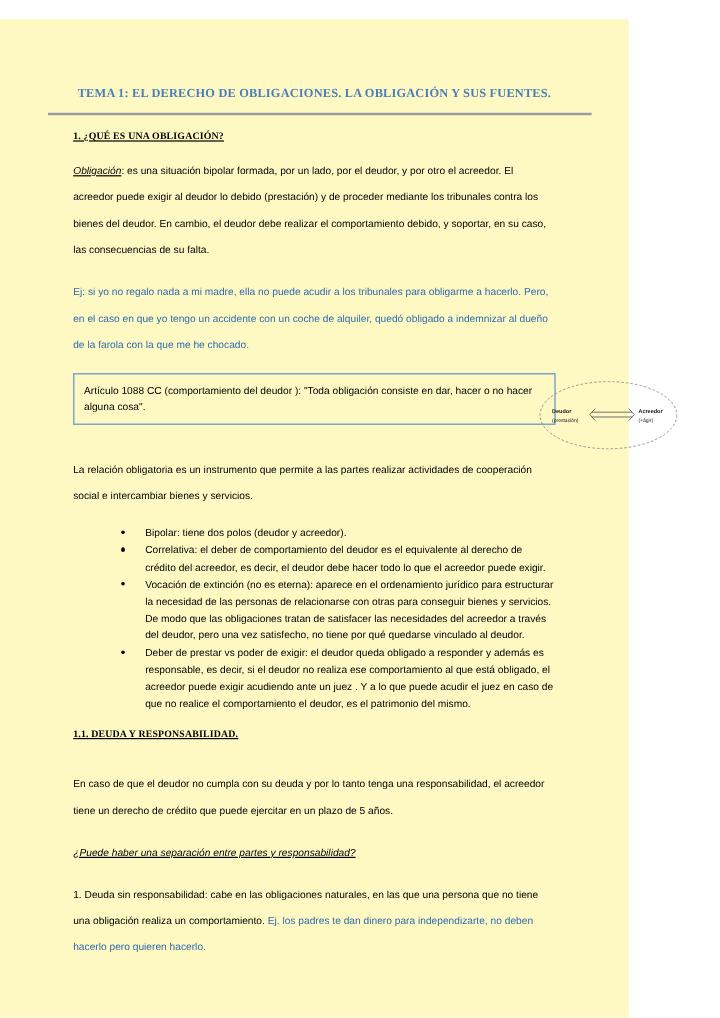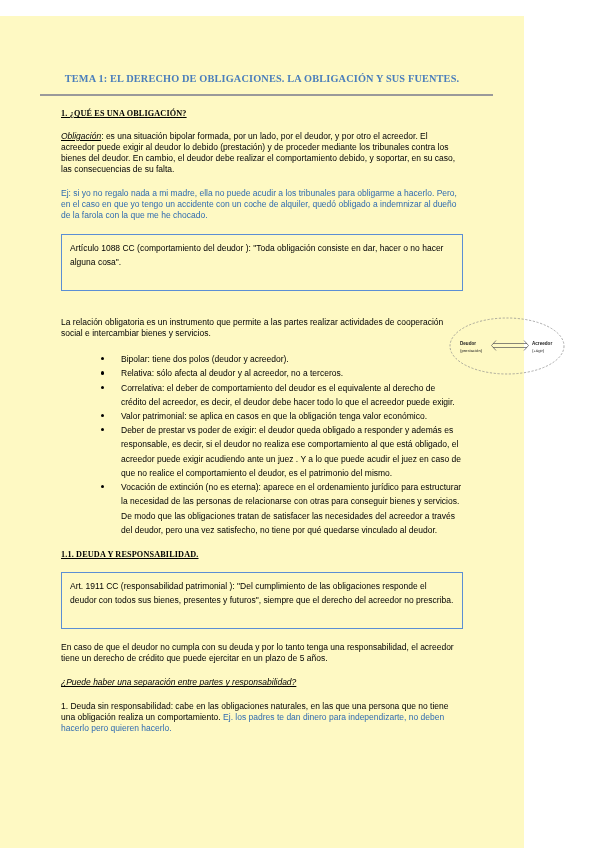--- a/index.html
+++ b/index.html
@@ -52,36 +52,36 @@
     font-weight: bold;
     font-size: 8.2px;
     margin: 0;
     padding: 0;
     text-decoration: underline;
     letter-spacing: 0.15px;
   }
   p {
     margin: 0;
     font-size: 8.5px;
-    line-height: 11px;
+    line-height: 22px;
     text-align: left;
   }
   .pgap { height: 13px; }
   .u { text-decoration: underline; }
   .i { font-style: italic; }
   .blue { color: #2f6bb0; }
   .uline-italic {
     font-style: italic;
     text-decoration: underline;
     font-size: 8.5px;
   }
   .quote-box {
     border: 1px solid #5b8fd4;
     box-sizing: border-box;
-    padding: 6px 8px 21px 8px;
+    padding: 6px 8px 7px 8px;
     font-size: 8.5px;
     line-height: 14.2px;
     width: 100%;
   }
   ul.bullets {
     margin: 0;
     padding: 0 0 0 40px;
     list-style: none;
   }
   ul.bullets > li {
@@ -142,36 +142,31 @@
 
       <div class="pgap"></div>
 
       <p class="text-col">La relación obligatoria es un instrumento que permite a las partes realizar actividades de cooperación social e intercambiar bienes y servicios.</p>
     </div>
 
     <div class="pgap"></div>
 
     <ul class="bullets">
       <li>Bipolar: tiene dos polos (deudor y acreedor).</li>
-      <li>Relativa: sólo afecta al deudor y al acreedor, no a terceros.</li>
       <li>Correlativa: el deber de comportamiento del deudor es el equivalente al derecho de crédito del acreedor, es decir, el deudor debe hacer todo lo que el acreedor puede exigir.</li>
-      <li>Valor patrimonial: se aplica en casos en que la obligación tenga valor económico.</li>
+      <li>Vocación de extinción (no es eterna): aparece en el ordenamiento jurídico para estructurar la necesidad de las personas de relacionarse con otras para conseguir bienes y servicios. De modo que las obligaciones tratan de satisfacer las necesidades del acreedor a través del deudor, pero una vez satisfecho, no tiene por qué quedarse vinculado al deudor.</li>
       <li>Deber de prestar vs poder de exigir: el deudor queda obligado a responder y además es responsable, es decir, si el deudor no realiza ese comportamiento al que está obligado, el acreedor puede exigir acudiendo ante un juez . Y a lo que puede acudir el juez en caso de que no realice el comportamiento el deudor, es el patrimonio del mismo.</li>
-      <li>Vocación de extinción (no es eterna): aparece en el ordenamiento jurídico para estructurar la necesidad de las personas de relacionarse con otras para conseguir bienes y servicios. De modo que las obligaciones tratan de satisfacer las necesidades del acreedor a través del deudor, pero una vez satisfecho, no tiene por qué quedarse vinculado al deudor.</li>
     </ul>
 
     <div class="pgap"></div>
 
     <h2 class="section">1.1. DEUDA Y RESPONSABILIDAD.</h2>
 
     <div class="pgap"></div>
 
-    <div class="quote-box">
-      <span>Art. 1911 CC (responsabilidad patrimonial ): "Del cumplimiento de las obligaciones responde el deudor con todos sus bienes, presentes y futuros", siempre que el derecho del acreedor no prescriba.</span>
-    </div>
 
     <div class="pgap"></div>
 
     <p>En caso de que el deudor no cumpla con su deuda y por lo tanto tenga una responsabilidad, el acreedor tiene un derecho de crédito que puede ejercitar en un plazo de 5 años.</p>
 
     <div class="pgap"></div>
 
     <p class="uline-italic">¿Puede haber una separación entre partes y responsabilidad?</p>
 
     <div class="pgap"></div>

